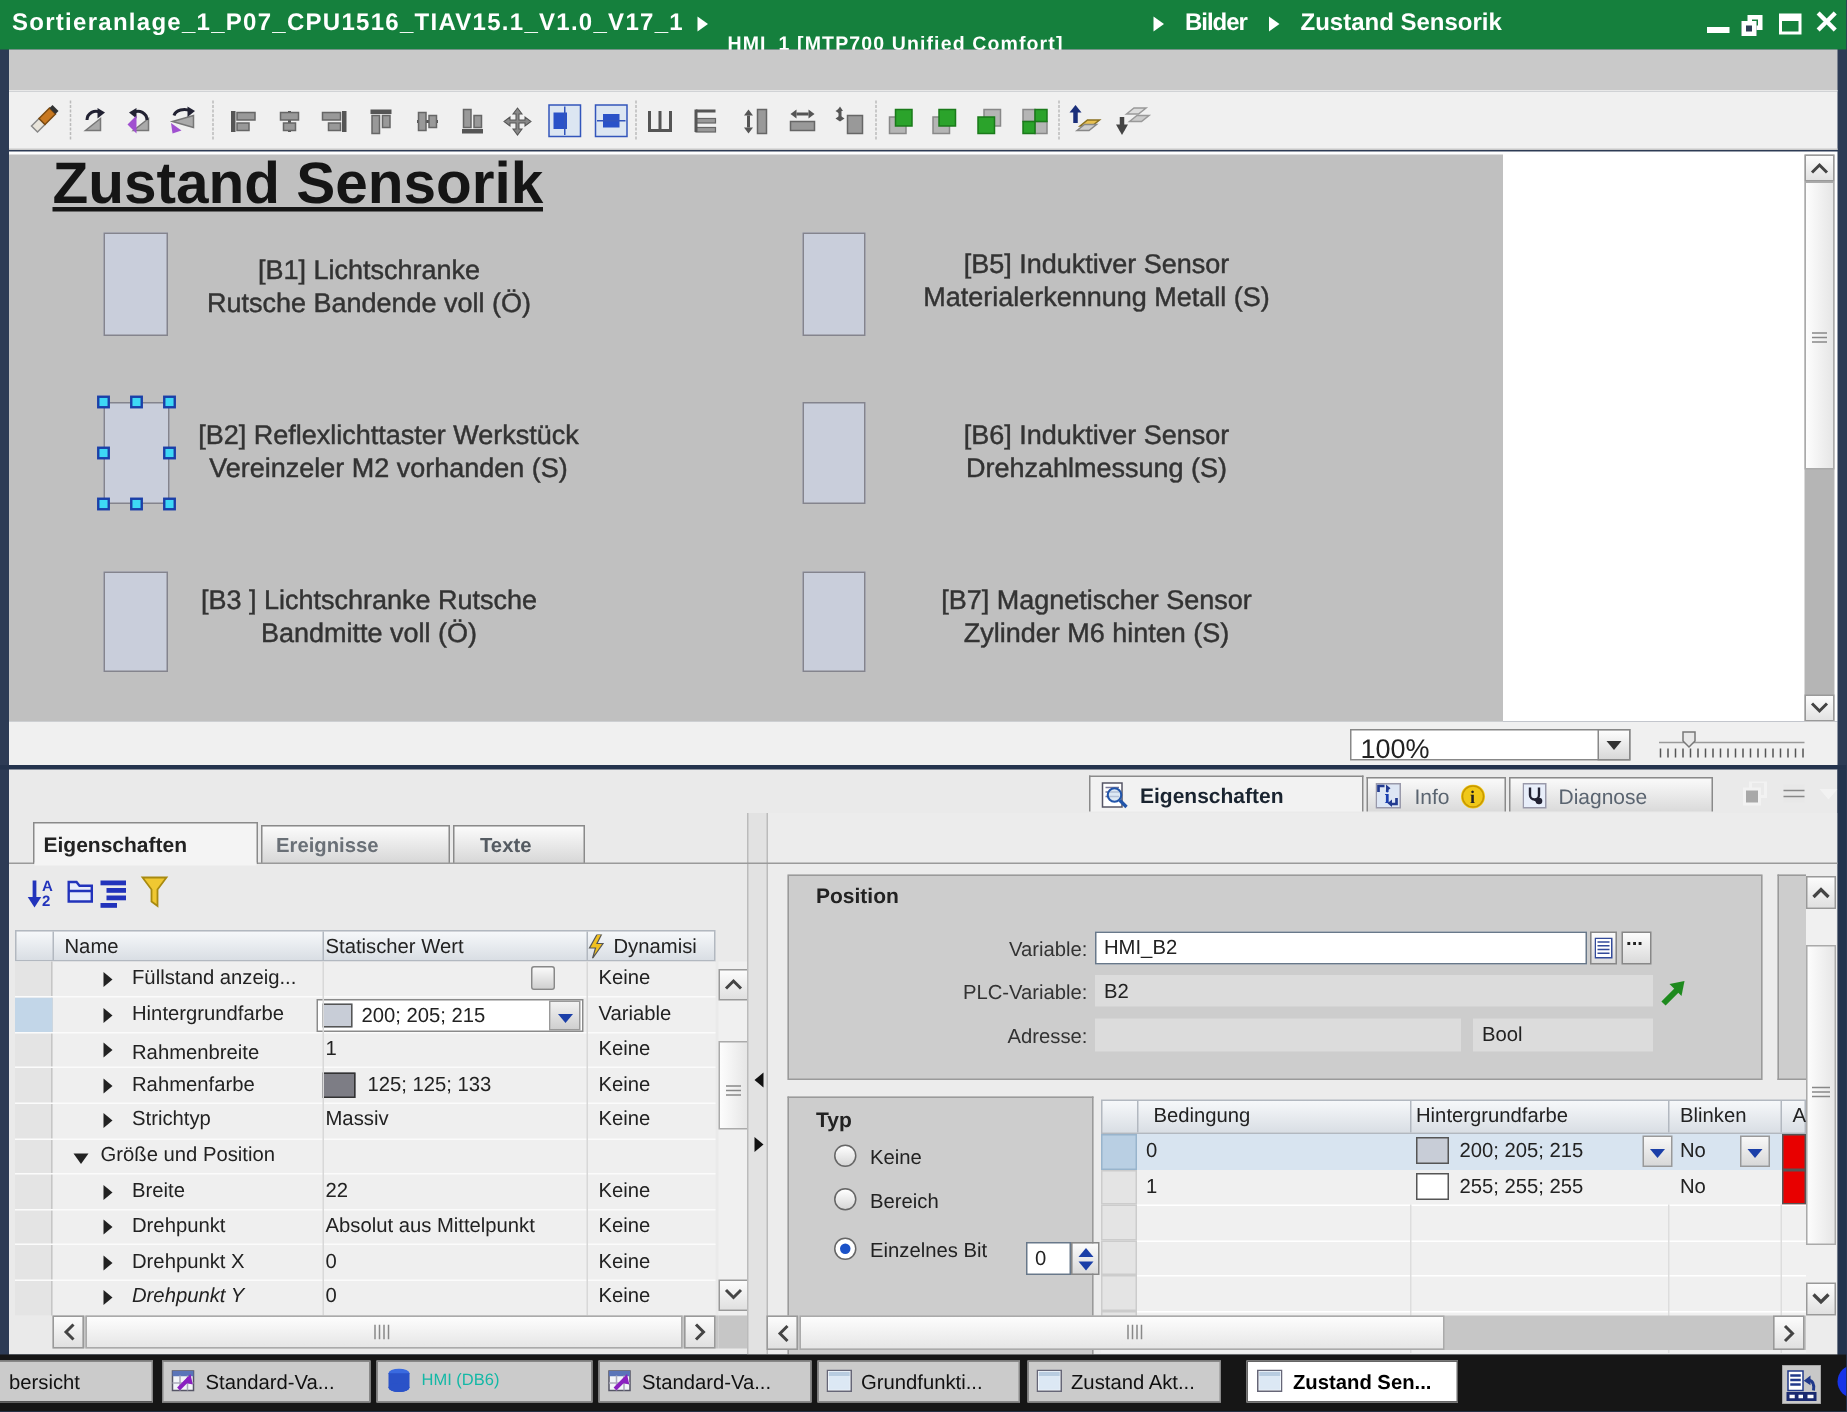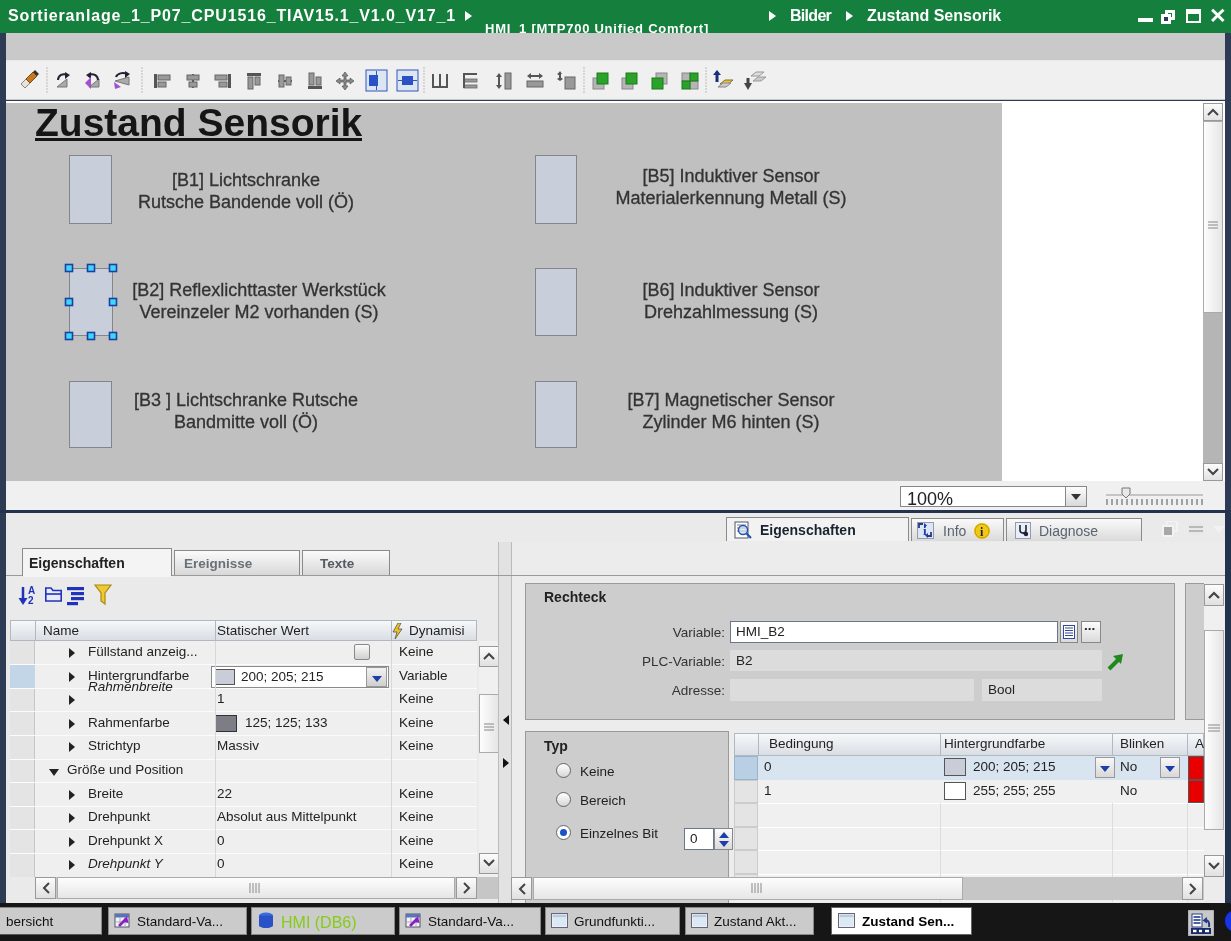--- a/index.html
+++ b/index.html
@@ -422,21 +422,21 @@
     <div class="abs txt" style="left:231px;top:48.6px;">200; 205; 215</div>
     <div class="abs" style="left:356px;top:46.6px;width:21px;height:20px;background:linear-gradient(#f2f2f2,#cfcfcf);border:1px solid #999;"></div>
     <svg class="abs" style="left:361px;top:54.6px" width="12" height="8">
         <path d="M1 1 L11 1 L6 7 Z" fill="#1b3fa8"></path>
       </svg>
     <div class="abs txt" style="left:389px;top:47.6px;">Variable</div>
 
     <svg class="abs" style="left:58px;top:74.2px" width="8" height="12">
         <path d="M1 1 L7 6 L1 11 Z" fill="#222"></path>
       </svg>
-    <div class="abs txt" style="left:78px;top:59px;font-style:italic;">Rahmenbreite</div>
+    <div class="abs txt" style="left:78px;top:74px;">Rahmenbreite</div>
     <div class="abs txt" style="left:207px;top:71.2px;">1</div>
     <div class="abs txt" style="left:389px;top:71.2px;">Keine</div>
 
     <svg class="abs" style="left:58px;top:97.8px" width="8" height="12">
         <path d="M1 1 L7 6 L1 11 Z" fill="#222"></path>
       </svg>
     <div class="abs txt" style="left:78px;top:94.8px;">Rahmenfarbe</div>
     <div class="abs" style="left:205px;top:94.8px;width:22px;height:17px;background:#7d7d85;border:1px solid #333;"></div>
     <div class="abs txt" style="left:235px;top:94.8px;">125; 125; 133</div>
     <div class="abs txt" style="left:389px;top:94.8px;">Keine</div>
@@ -531,21 +531,21 @@
       </svg>
     <svg class="abs" style="left:3px;top:215px" width="8" height="12">
         <path d="M1 1 L7 6 L1 11 Z" fill="#111"></path>
       </svg>
   </div>
 
   <div class="abs" style="left:506px;top:29px;width:713px;height:361px;background:#ececec;font-size:13.5px;color:#222;">
 
     <div class="abs" style="left:13px;top:41px;width:650px;height:137px;background:#cdcdcd;border:1px solid #9a9a9a;"></div>
     <div class="abs" style="left:673px;top:41px;width:19px;height:137px;background:#cdcdcd;border:1px solid #9a9a9a;border-right:none;"></div>
-    <div class="abs txt" style="left:32px;top:47px;font-weight:bold;font-size:14px;">Rechteck</div>
+    <div class="abs txt" style="left:32px;top:47px;font-weight:bold;font-size:14px;">Position</div>
     <div class="abs txt" style="left:113px;top:83px;width:100px;text-align:right;color:#333;">Variable:</div>
     <div class="abs" style="left:218px;top:79px;width:328px;height:22px;background:#fff;border:1px solid #68788a;"></div>
     <div class="abs txt" style="left:224px;top:82px;">HMI_B2</div>
     <div class="abs" style="left:548px;top:79px;width:18px;height:22px;background:linear-gradient(#fcfcfc,#dadada);border:1px solid #888;"></div>
     <svg class="abs" style="left:551px;top:83px" width="13" height="15">
         <rect x="0.5" y="0.5" width="11" height="13" fill="#fff" stroke="#334a9a"></rect>
         <g stroke="#334a9a">
           <line x1="2" y1="3" x2="10" y2="3"></line>
           <line x1="2" y1="5.5" x2="10" y2="5.5"></line>
           <line x1="2" y1="8" x2="10" y2="8"></line>
@@ -687,21 +687,21 @@
       <path d="M5 14 L12 7" stroke="#8a20c0" stroke-width="2.6"></path>
       <path d="M13 4 L14.5 11 L8 9.5 Z" fill="#8a20c0"></path>
     </svg>
   <div class="abs txt" style="left:137px;top:11px;font-size:13.5px;color:#111;">Standard-Va...</div>
   <div class="abs" style="left:251px;top:4px;width:144px;height:28px;background:#cbcbcb;border:1px solid #888;"></div>
   <svg class="abs" style="left:258px;top:9px" width="16" height="17">
       <ellipse cx="8" cy="3.5" rx="7" ry="3" fill="#3a6ae0"></ellipse>
       <path d="M1 3.5 L1 13 A7 3 0 0 0 15 13 L15 3.5" fill="#2a52c8"></path>
       <ellipse cx="8" cy="13" rx="7" ry="3" fill="#2a52c8"></ellipse>
     </svg>
-  <div class="abs txt" style="left:281px;top:11px;font-size:16px;color:#84cc16;">HMI (DB6)</div>
+  <div class="abs txt" style="left:281px;top:11px;font-size:11px;color:#14b8a6;">HMI (DB6)</div>
   <div class="abs" style="left:399px;top:4px;width:142px;height:28px;background:#cbcbcb;border:1px solid #888;"></div>
   <svg class="abs" style="left:405px;top:9px" width="18" height="18">
       <rect x="1" y="2" width="14" height="13" fill="#f2f4f8" stroke="#556"></rect>
       <rect x="1" y="2" width="14" height="3.5" fill="#5a74b8"></rect>
       <line x1="6" y1="5" x2="6" y2="15" stroke="#aab"></line>
       <line x1="11" y1="5" x2="11" y2="15" stroke="#aab"></line>
       <line x1="1" y1="10" x2="15" y2="10" stroke="#aab"></line>
       <path d="M5 14 L12 7" stroke="#8a20c0" stroke-width="2.6"></path>
       <path d="M13 4 L14.5 11 L8 9.5 Z" fill="#8a20c0"></path>
     </svg>

